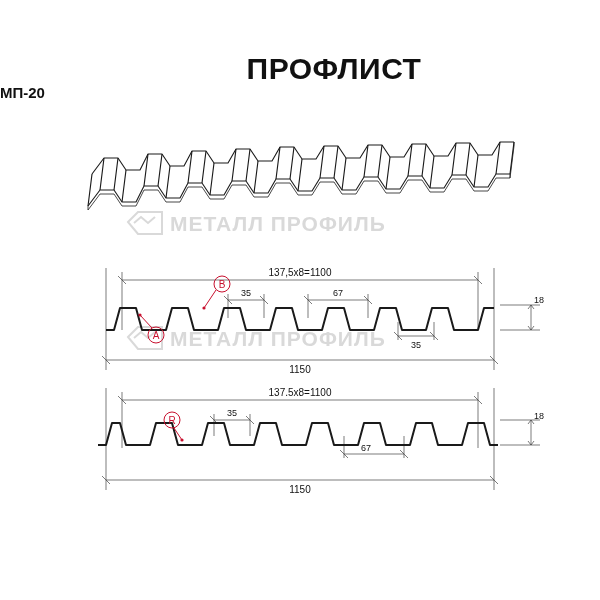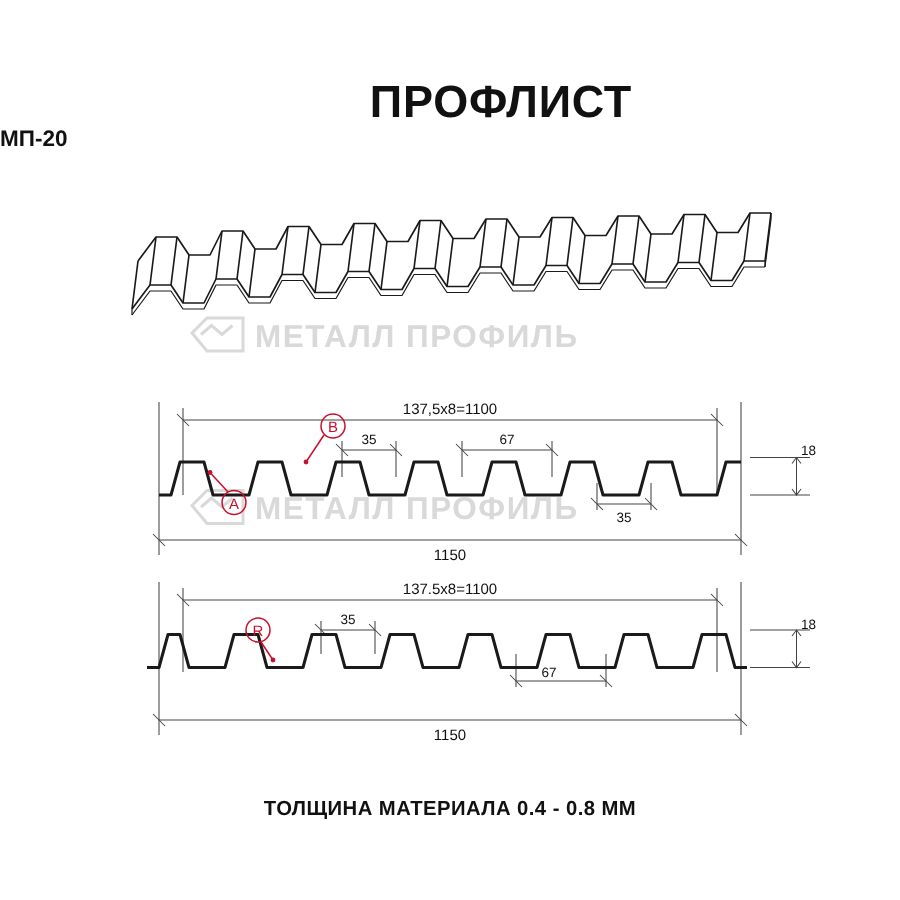--- a/index.html
+++ b/index.html
@@ -86,21 +86,20 @@
     font-weight: normal;
   }
 </style>
 </head>
 <body>
 
 <div class="page">
 
   <div class="title">ПРОФЛИСТ</div>
   <div class="subtitle">МП-20</div>
-  <div class="footer">ТОЛЩИНА МАТЕРИАЛА 0.4 - 0.8 ММ</div>
 
   <svg width="600" height="600" viewBox="0 0 600 600">
 
     <g opacity="1">
       <g transform="translate(128,212)">
         <path d="M0,10 L10,0 L34,0 L34,22 L10,22 Z" fill="none" stroke="#d9d9d9" stroke-width="2"></path>
         <path d="M6,11 L13,5 L20,11 L27,5" fill="none" stroke="#d9d9d9" stroke-width="2"></path>
       </g>
       <text class="wm-text" x="170" y="231">МЕТАЛЛ ПРОФИЛЬ</text>
     </g>

